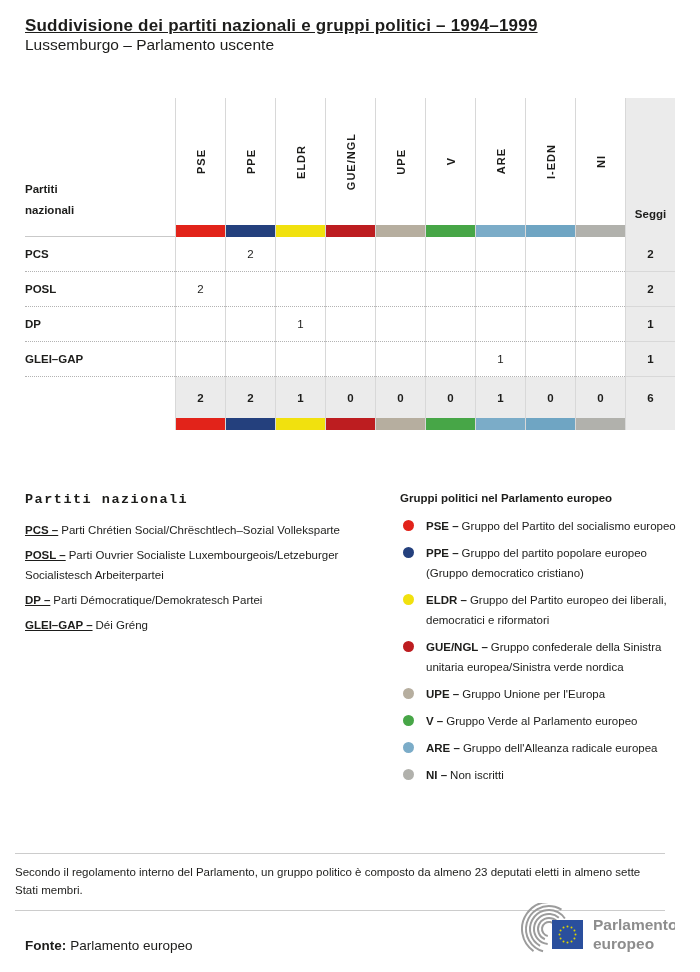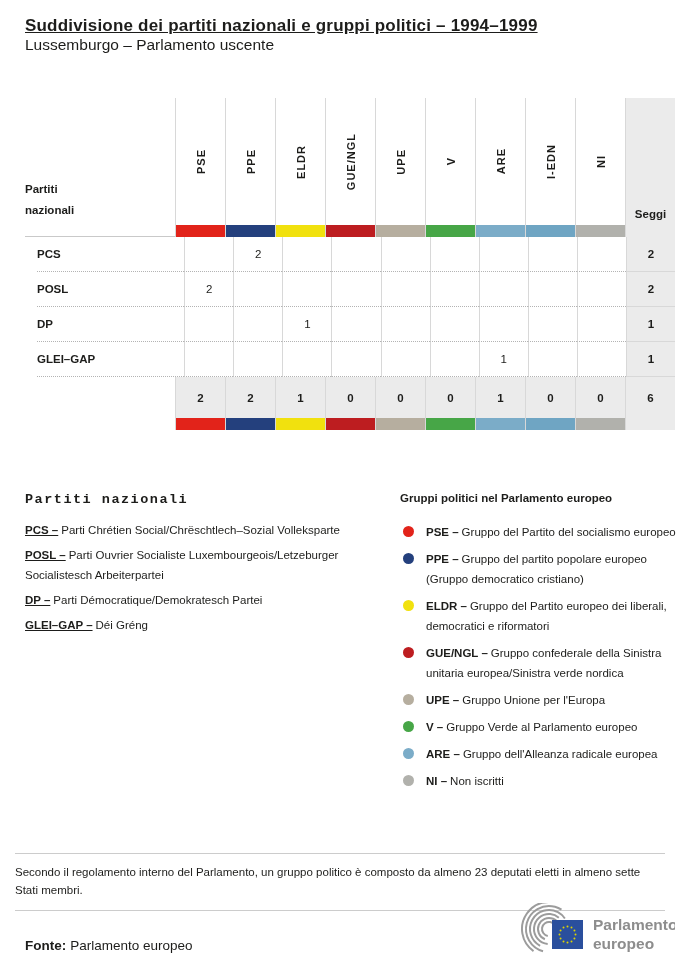--- a/index.html
+++ b/index.html
@@ -21,38 +21,38 @@
   .header .label-cell { display:flex; align-items:flex-end; }
   .plabel { width:76px; font-size:11.5px; font-weight:bold; line-height:21px; padding-bottom:4px; }
   .hcell { display:flex; align-items:center; justify-content:center; }
   .vtext { writing-mode:vertical-rl; transform:rotate(180deg); font-size:11px; font-weight:bold; letter-spacing:1px; white-space:nowrap; }
   .header .seggi-cell { display:flex; align-items:flex-end; justify-content:center; font-size:11.5px; font-weight:bold; padding-bottom:5px; }
 
   .barrow { height:12px; }
   .barrow .label-cell { border-bottom:1px solid #c9c9c9; }
 
   .datarow { height:35px; }
-  .datarow .label-cell { display:flex; align-items:center; font-size:11.5px; font-weight:bold; border-bottom:1px dotted #b3b3b3;margin-left:12px; }
+  .datarow .label-cell { display:flex; align-items:center; font-size:11.5px; font-weight:bold; border-bottom:1px dotted #b3b3b3; }
   .datarow .gcol { display:flex; align-items:center; justify-content:center; font-size:11.5px; border-bottom:1px dotted #b3b3b3; }
   .datarow .seggi-cell { display:flex; align-items:center; justify-content:center; font-size:11.5px; font-weight:bold; border-bottom:1px solid #d8d8d8; }
 
   .totalsrow { height:41px; }
   .totalsrow .gcol { display:flex; align-items:center; justify-content:center; font-size:11.5px; font-weight:bold; background:#ebebeb; }
   .totalsrow .seggi-cell { display:flex; align-items:center; justify-content:center; font-size:11.5px; font-weight:bold; }
 
   .barrow2 { height:12px; }
 
   
   .legend-parties { position:absolute; left:25px; top:492px; width:365px; }
   .legend-parties h3 { font-family:"Liberation Mono", monospace; font-size:13.5px; font-weight:bold; letter-spacing:1.5px; margin-bottom:13px; }
   .partyitem { font-size:11.5px; line-height:20px; margin-bottom:5px; }
   .partyitem b { margin-right:3px;text-decoration:underline; }
 
   .legend-groups { position:absolute; left:400px; top:492px; width:278px; }
-  .legend-groups h3 { font-size:11.5px; font-weight:bold; margin-bottom:18px; }
+  .legend-groups h3 { font-size:11.5px; font-weight:bold; margin-bottom:12px; }
   .groupitem { display:flex; margin-bottom:7px; }
   .dot { width:11px; height:11px; border-radius:50%; flex:none; margin:4px 12px 0 3px; }
   .groupitem .txt { font-size:11.5px; line-height:20px; }
   .groupitem b { margin-right:3px; }
 
   
   .footnote { position:absolute; left:15px; top:853px; width:650px; border-top:1px solid #cccccc; border-bottom:1px solid #cccccc; padding:9px 0 11px; font-size:11.5px; line-height:18px; }
   .source { position:absolute; left:25px; top:938px; font-size:13.5px; }
   .source b { margin-right:4px; }
   .logo { position:absolute; left:515px; top:903px; width:160px; height:56px; }

